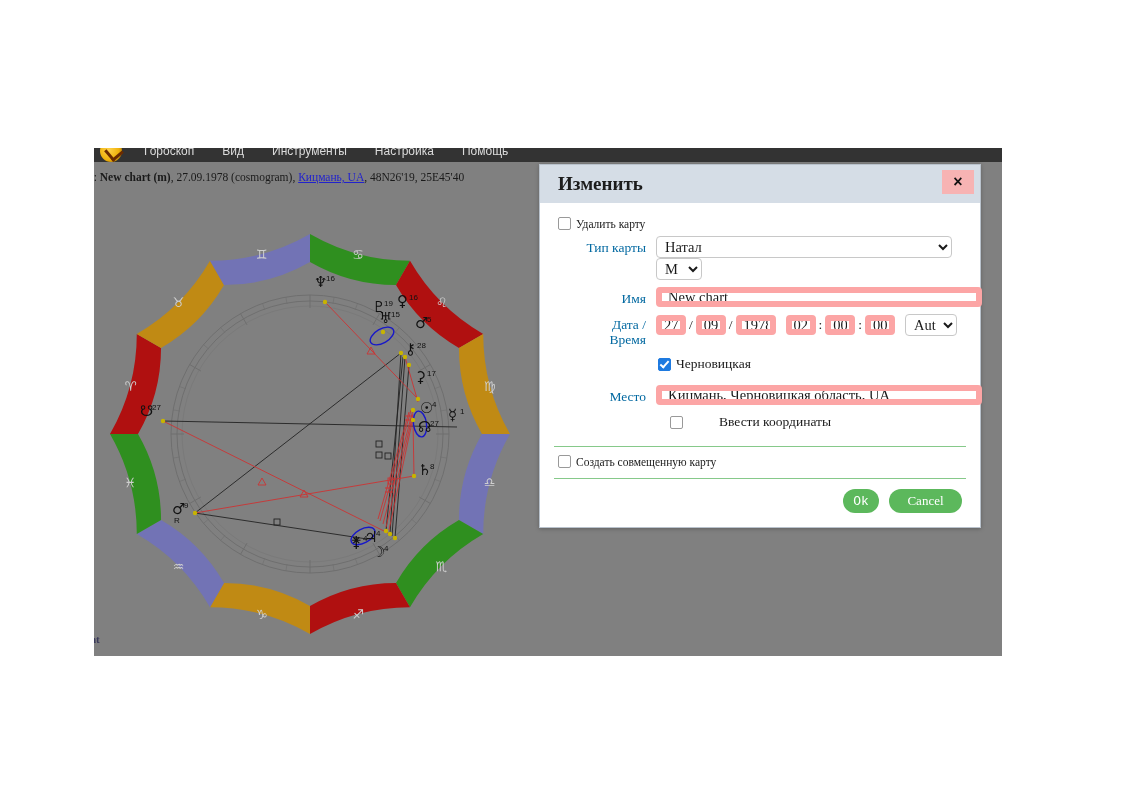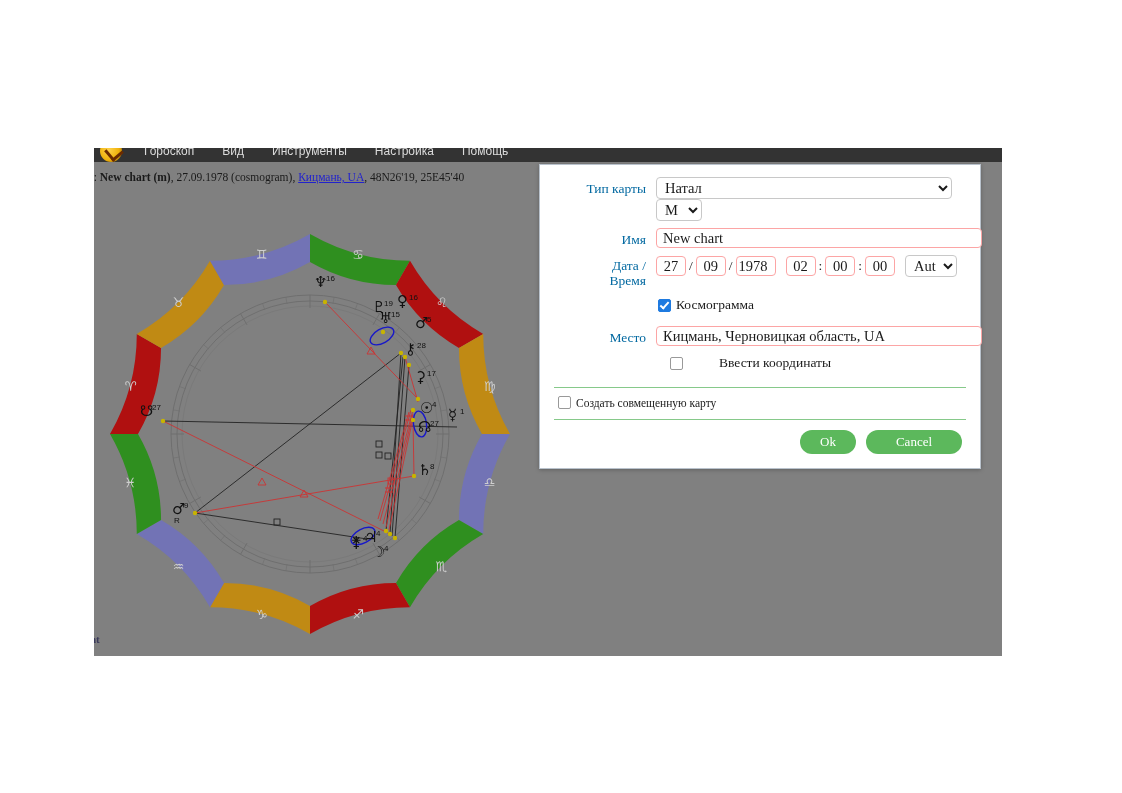--- a/index.html
+++ b/index.html
@@ -251,21 +251,21 @@
     font-family: "Liberation Serif", serif;
     flex: 0 0 auto;
   }
   .form-label.two-line { line-height: 15px; }
   .form-fields { flex: 1 1 auto; }
 
   .inp {
     font-family: "Liberation Serif", serif;
     font-size: 14.5px;
     color: #1a1a1a;
-    border: 1px solid #fca5a5;
+    border: 6px solid #fca5a5;
     border-radius: 4px;
     background: #ffffff;
     padding: 2px 6px;
     height: 20px;
     box-sizing: border-box;
     outline: none;
   }
   .inp-full { width: 326px; }
   .inp-num  { width: 30px; text-align: center; padding: 2px 2px; }
   .inp-year { width: 40px; text-align: left; padding: 2px 2px; }
@@ -316,22 +316,22 @@
     background: #5cb85c;
     color: #ffffff;
     border: none;
     border-radius: 14px;
     font-family: "Liberation Serif", serif;
     font-size: 13px;
     padding: 4px 0;
     cursor: pointer;
     text-align: center;
   }
-  .btn-ok { width: 56px; }
-  .btn-cancel { width: 96px; }
+  .btn-ok { width: 36px; font-family: Liberation Mono, monospace; }
+  .btn-cancel { width: 73px; }
 </style>
 </head>
 <body>
 
 <div id="root">
 
   <div class="app-window">
 
     <div class="menubar">
       <div class="menubar-inner">
@@ -556,23 +556,31 @@
             </g>
         </svg>
       </div>
 
       <div class="footer-frag">nt</div>
     </div>
   </div>
 
   <div class="dialog">
 
+    <div class="dialog-titlebar">
+      <div class="dialog-title">Изменить</div>
+      <button class="dialog-close">×</button>
+    </div>
 
     <div class="dialog-body">
 
+      <div class="chk-row">
+        <span class="chk"></span>
+        <span class="chk-label">Удалить карту</span>
+      </div>
 
       <div class="form-row">
         <div class="form-label">Тип карты</div>
         <div class="form-fields">
           <select class="sel sel-type">
             <option>Натал</option>
           </select>
           <select class="sel sel-gender">
             <option>M</option>
           </select>
@@ -610,21 +618,21 @@
             </select>
           </div>
         </div>
       </div>
 
       <div class="form-row">
         <div class="form-label"></div>
         <div class="form-fields">
           <div class="chk-row" style="margin-left:2px;">
             <span class="chk checked"></span>
-            <span class="chk-label-lg">Космограмма</span>
+            <span class="chk-label-lg">Черновицкая</span>
           </div>
         </div>
       </div>
 
       <div class="form-row">
         <div class="form-label">Место</div>
         <div class="form-fields">
           <input class="inp inp-full" type="text" value="Кицмань, Черновицкая область, UA" style="">
         </div>
       </div>

